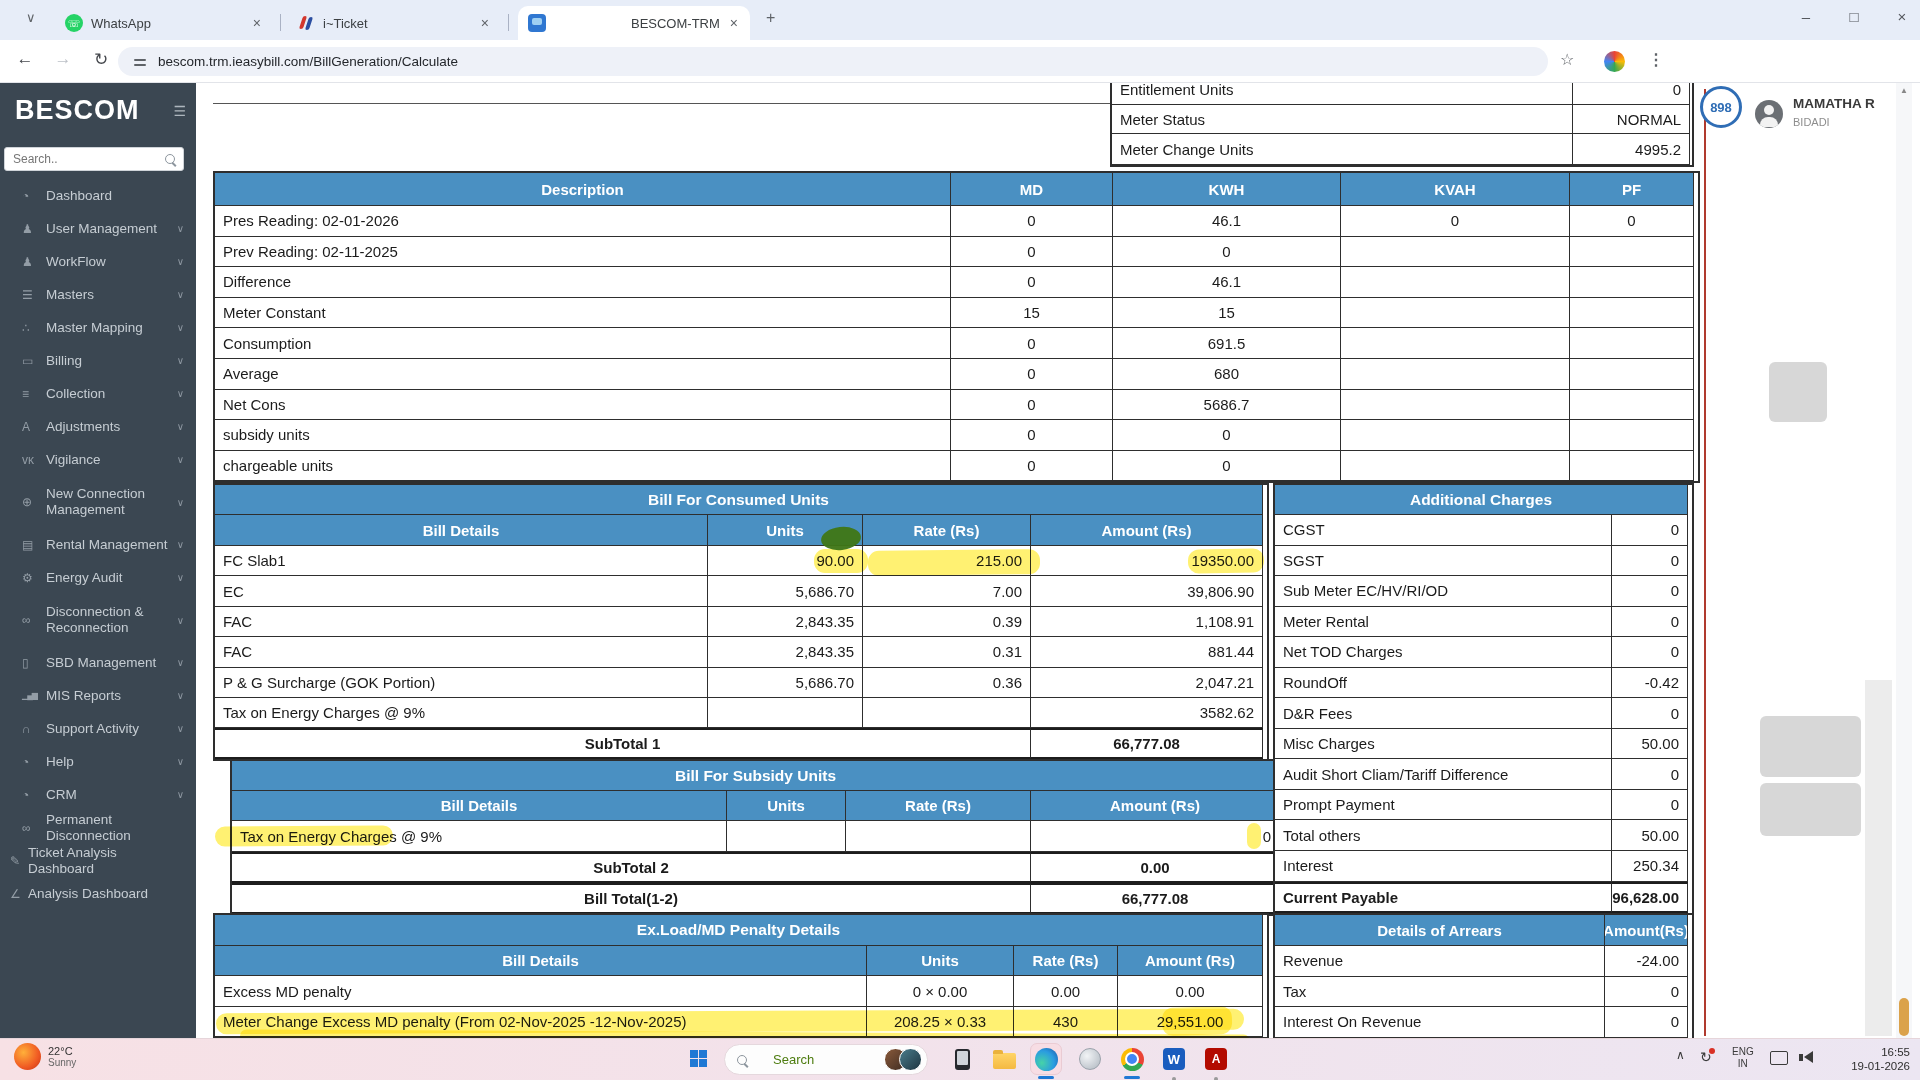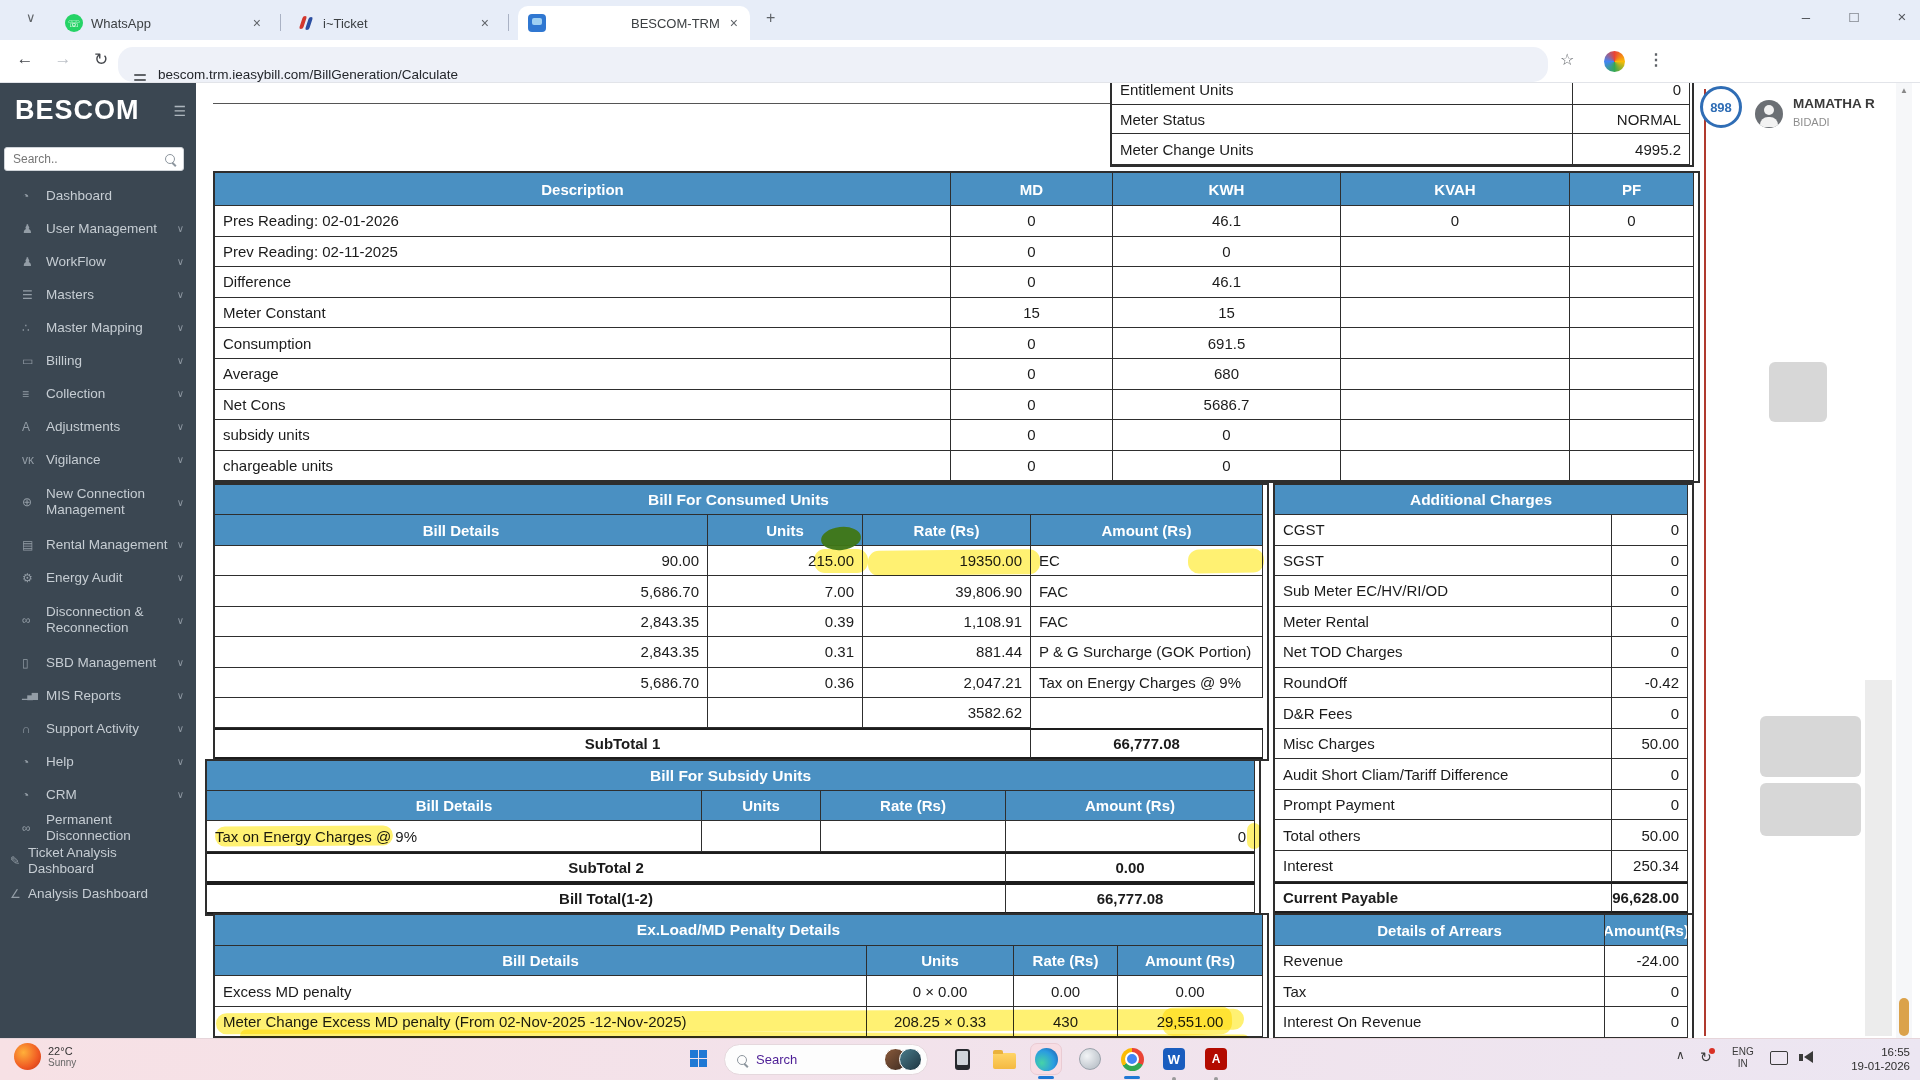--- a/index.html
+++ b/index.html
@@ -17,21 +17,21 @@
   .fav-it{width:16px;height:16px;position:relative;flex:none;}
   .fav-it i{position:absolute;width:4px;height:13px;border-radius:2px;transform:skewX(-18deg);}
   .fav-it i.r{left:2px;top:1px;background:#d2372e;}
   .fav-it i.b{left:8px;top:2px;background:#2b4ea1;}
   .fav-bt{width:18px;height:18px;border-radius:4px;background:#2f77d1;position:relative;flex:none;}
   .fav-bt:after{content:"";position:absolute;left:4px;top:4px;width:10px;height:7px;border-radius:2px;background:#9fd0f2;}
   .winctl{position:absolute;top:8px;font-size:15px;color:#55585e;width:30px;text-align:center;}
   #toolbar{position:absolute;left:0;top:40px;width:1920px;height:43px;background:#fff;border-bottom:1px solid #e2e4e9;box-sizing:border-box;}
   .navbtn{position:absolute;top:9px;font-size:17px;color:#45484d;width:26px;text-align:center;}
   .navbtn.dis{color:#bcc0c7;}
-  #urlpill{position:absolute;left:118px;top:47px;width:1430px;height:35px;border-radius:15px;background:#eef1f8;display:flex;align-items:flex-end;}
+  #urlpill{position:absolute;left:118px;top:47px;width:1430px;height:29px;border-radius:15px;background:#eef1f8;display:flex;align-items:center;}
   .tune{width:12px;height:10px;margin-left:16px;position:relative;flex:none;}
   .tune:before,.tune:after{content:"";position:absolute;left:0;width:12px;height:2px;background:#5f6368;border-radius:1px;}
   .tune:before{top:2px;}.tune:after{top:7px;}
   #urltext{margin-left:12px;font-size:13.5px;color:#24272c;}
   .tbicon{position:absolute;top:50px;font-size:16px;color:#5f6368;}
   #profile-ic{position:absolute;left:1604px;top:51px;width:21px;height:21px;border-radius:50%;
     background:conic-gradient(#e94335,#fbbc05,#34a853,#4285f4,#e94335);}
   
   #sidebar{position:absolute;left:0;top:83px;width:196px;height:955px;background:#3b4752;}
   #brand{position:relative;height:58px;}
@@ -81,21 +81,21 @@
   #taskbar{position:absolute;left:0;top:1038px;width:1920px;height:42px;
     background:linear-gradient(90deg,#f7e1e5 0%,#f3e2ea 40%,#ece6f2 100%);border-top:1px solid #e6d5da;box-sizing:border-box;}
   #weather{position:absolute;left:14px;top:4px;display:flex;align-items:center;gap:7px;}
   #wicon{width:27px;height:27px;border-radius:50%;background:radial-gradient(circle at 35% 35%,#ffb03a,#f05a23 60%,#c42f12);}
   #wtemp{font-size:11px;color:#333;}
   #wcond{font-size:10px;color:#666;}
   #winlogo{position:absolute;left:690px;top:1050px;width:17px;height:17px;display:grid;grid-template-columns:8px 8px;grid-template-rows:8px 8px;gap:1px;}
   #winlogo i{background:#1f78d4;}
   #taskpill{position:absolute;left:724px;top:1044px;width:204px;height:31px;border-radius:16px;background:#fdfdfd;border:1px solid #e5d8dd;box-sizing:border-box;display:flex;align-items:center;}
   #taskpill .mag{margin-left:12px;}
-  #taskpill .stext{font-size:13px;color:#4c1d95;margin-left:9px;flex:1;}
+  #taskpill .stext{font-size:13px;color:#4d7c0f;margin-left:26px;flex:1;}
   .pic{width:23px;height:23px;border-radius:50%;flex:none;margin-right:-8px;border:1px solid #fff;box-sizing:border-box;}
   .pic1{background:linear-gradient(135deg,#8a5a3b,#3f2c22);}
   .pic2{background:linear-gradient(135deg,#4a7d8c,#1e3440);margin-right:5px;}
   .app{position:absolute;top:1043px;width:32px;height:32px;display:flex;align-items:center;justify-content:center;}
   .app.active{background:#f7dde4;border:1px solid #eacbd3;border-radius:7px;box-sizing:border-box;}
   .ind{position:absolute;top:1076px;height:3px;border-radius:2px;background:#1f78d4;}
   .dot{position:absolute;top:1077px;width:4px;height:4px;border-radius:50%;background:#9a9a9a;}
   .ic-dev{width:15px;height:21px;background:#26292e;border-radius:3px;position:relative;}
   .ic-dev:after{content:"";position:absolute;left:2px;top:2px;width:11px;height:14px;background:#cfd4da;border-radius:1px;}
   .ic-folder{width:23px;height:16px;background:linear-gradient(#ffd567,#f4b942);border-radius:2px;position:relative;margin-top:4px;}
@@ -355,20 +355,21 @@
       <div class="cell c"></div>
     </div>
 
     <div class="tbl" style="left:17px;top:400px;width:1052px;grid-template-columns:493px 155px 168px 232px;grid-template-rows:30px 31px repeat(6,30.4px) 31px;">
       <div class="cell banner">Bill For Consumed Units</div>
       <div class="cell h">Bill Details</div>
       <div class="cell h">Units</div>
       <div class="cell h">Rate (Rs)</div>
       <div class="cell h">Amount (Rs)</div>
 
+      <div class="cell l">FC Slab1</div>
       <div class="cell r">90.00</div>
       <div class="cell r">215.00</div>
       <div class="cell r">19350.00</div>
 
       <div class="cell l">EC</div>
       <div class="cell r">5,686.70</div>
       <div class="cell r">7.00</div>
       <div class="cell r">39,806.90</div>
 
       <div class="cell l">FAC</div>
@@ -388,21 +389,21 @@
 
       <div class="cell l">Tax on Energy Charges @ 9%</div>
       <div class="cell r"></div>
       <div class="cell r"></div>
       <div class="cell r">3582.62</div>
 
       <div class="cell c bold tk" style="grid-column:1/4;">SubTotal 1</div>
       <div class="cell c bold tk">66,777.08</div>
     </div>
 
-    <div class="tbl" style="left:9px;top:676px;width:1052px;grid-template-columns:495px 119px 185px 249px;grid-template-rows:30px 30px 31px 31px 31px;">
+    <div class="tbl" style="left:34px;top:676px;width:1052px;grid-template-columns:495px 119px 185px 249px;grid-template-rows:30px 30px 31px 31px 31px;">
       <div class="cell banner">Bill For Subsidy Units</div>
       <div class="cell h">Bill Details</div>
       <div class="cell h">Units</div>
       <div class="cell h">Rate (Rs)</div>
       <div class="cell h">Amount (Rs)</div>
 
       <div class="cell l">Tax on Energy Charges @ 9%</div>
       <div class="cell r"></div>
       <div class="cell r"></div>
       <div class="cell r">0</div>

